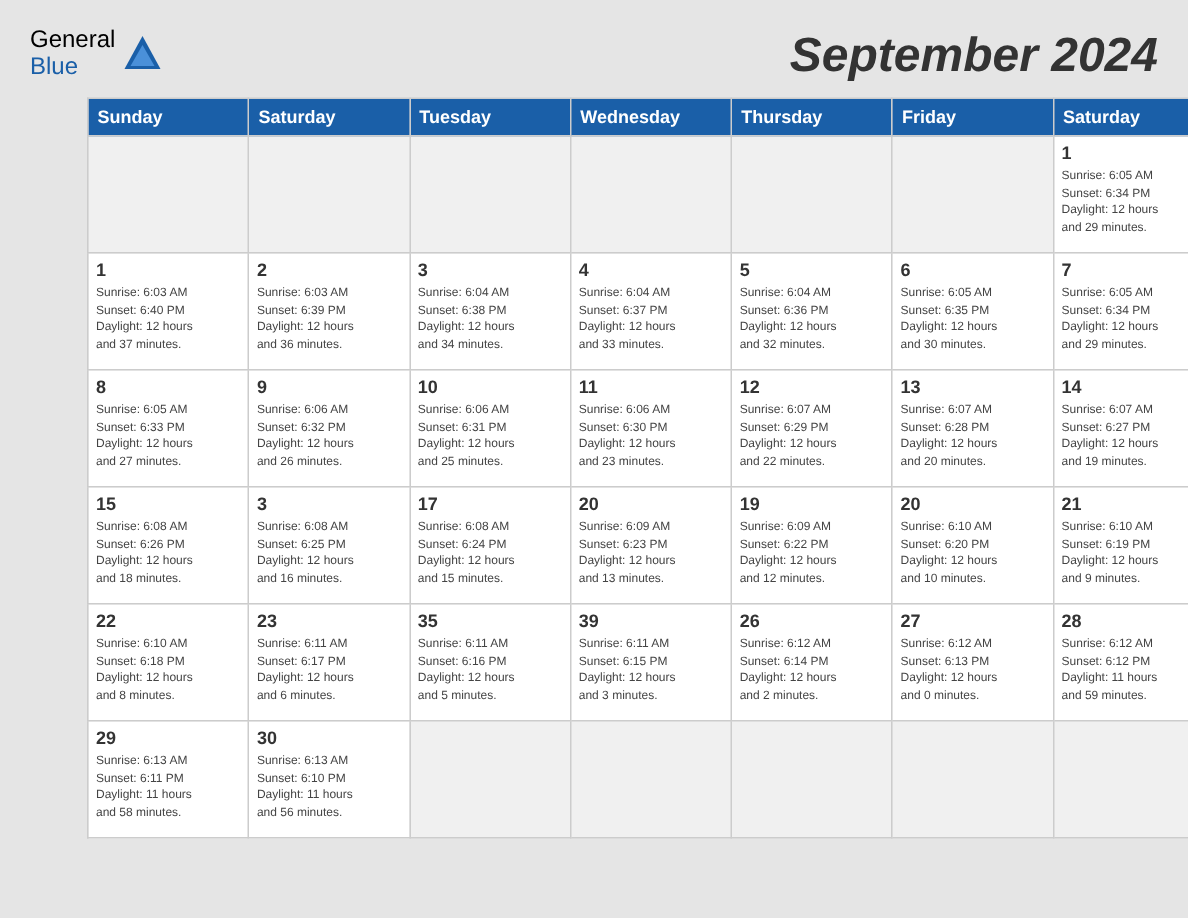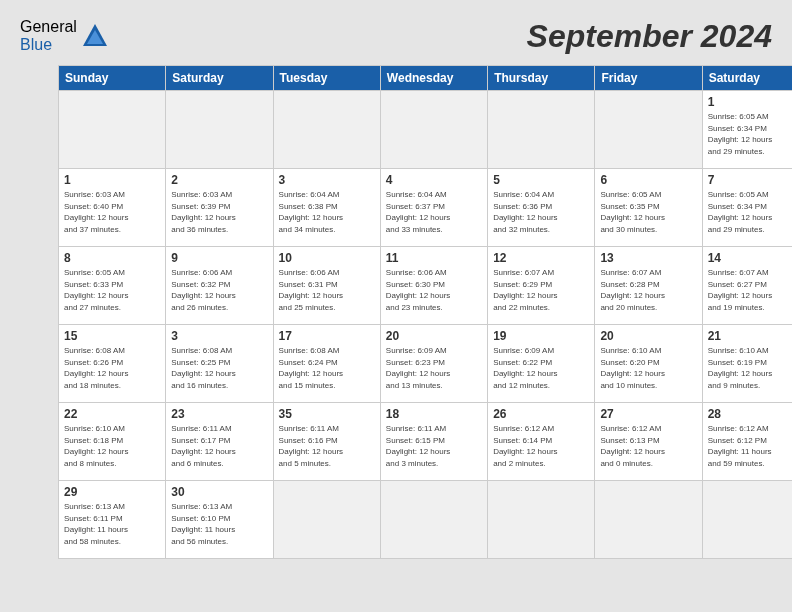--- a/index.html
+++ b/index.html
@@ -152,21 +152,21 @@
           <td><span class="day-number">17</span><span class="day-info">Sunrise: 6:08 AM<br>Sunset: 6:24 PM<br>Daylight: 12 hours<br>and 15 minutes.</span></td>
           <td><span class="day-number">20</span><span class="day-info">Sunrise: 6:09 AM<br>Sunset: 6:23 PM<br>Daylight: 12 hours<br>and 13 minutes.</span></td>
           <td><span class="day-number">19</span><span class="day-info">Sunrise: 6:09 AM<br>Sunset: 6:22 PM<br>Daylight: 12 hours<br>and 12 minutes.</span></td>
           <td><span class="day-number">20</span><span class="day-info">Sunrise: 6:10 AM<br>Sunset: 6:20 PM<br>Daylight: 12 hours<br>and 10 minutes.</span></td>
           <td><span class="day-number">21</span><span class="day-info">Sunrise: 6:10 AM<br>Sunset: 6:19 PM<br>Daylight: 12 hours<br>and 9 minutes.</span></td>
         </tr>
         <tr>
           <td><span class="day-number">22</span><span class="day-info">Sunrise: 6:10 AM<br>Sunset: 6:18 PM<br>Daylight: 12 hours<br>and 8 minutes.</span></td>
           <td><span class="day-number">23</span><span class="day-info">Sunrise: 6:11 AM<br>Sunset: 6:17 PM<br>Daylight: 12 hours<br>and 6 minutes.</span></td>
           <td><span class="day-number">35</span><span class="day-info">Sunrise: 6:11 AM<br>Sunset: 6:16 PM<br>Daylight: 12 hours<br>and 5 minutes.</span></td>
-          <td><span class="day-number">18</span><span class="day-info">Sunrise: 6:11 AM<br>Sunset: 6:15 PM<br>Daylight: 12 hours<br>and 3 minutes.</span></td>
+          <td><span class="day-number">39</span><span class="day-info">Sunrise: 6:11 AM<br>Sunset: 6:15 PM<br>Daylight: 12 hours<br>and 3 minutes.</span></td>
           <td><span class="day-number">26</span><span class="day-info">Sunrise: 6:12 AM<br>Sunset: 6:14 PM<br>Daylight: 12 hours<br>and 2 minutes.</span></td>
           <td><span class="day-number">27</span><span class="day-info">Sunrise: 6:12 AM<br>Sunset: 6:13 PM<br>Daylight: 12 hours<br>and 0 minutes.</span></td>
           <td><span class="day-number">28</span><span class="day-info">Sunrise: 6:12 AM<br>Sunset: 6:12 PM<br>Daylight: 11 hours<br>and 59 minutes.</span></td>
         </tr>
         <tr>
           <td><span class="day-number">29</span><span class="day-info">Sunrise: 6:13 AM<br>Sunset: 6:11 PM<br>Daylight: 11 hours<br>and 58 minutes.</span></td>
           <td><span class="day-number">30</span><span class="day-info">Sunrise: 6:13 AM<br>Sunset: 6:10 PM<br>Daylight: 11 hours<br>and 56 minutes.</span></td>
           <td class="empty"></td>
           <td class="empty"></td>
           <td class="empty"></td>

